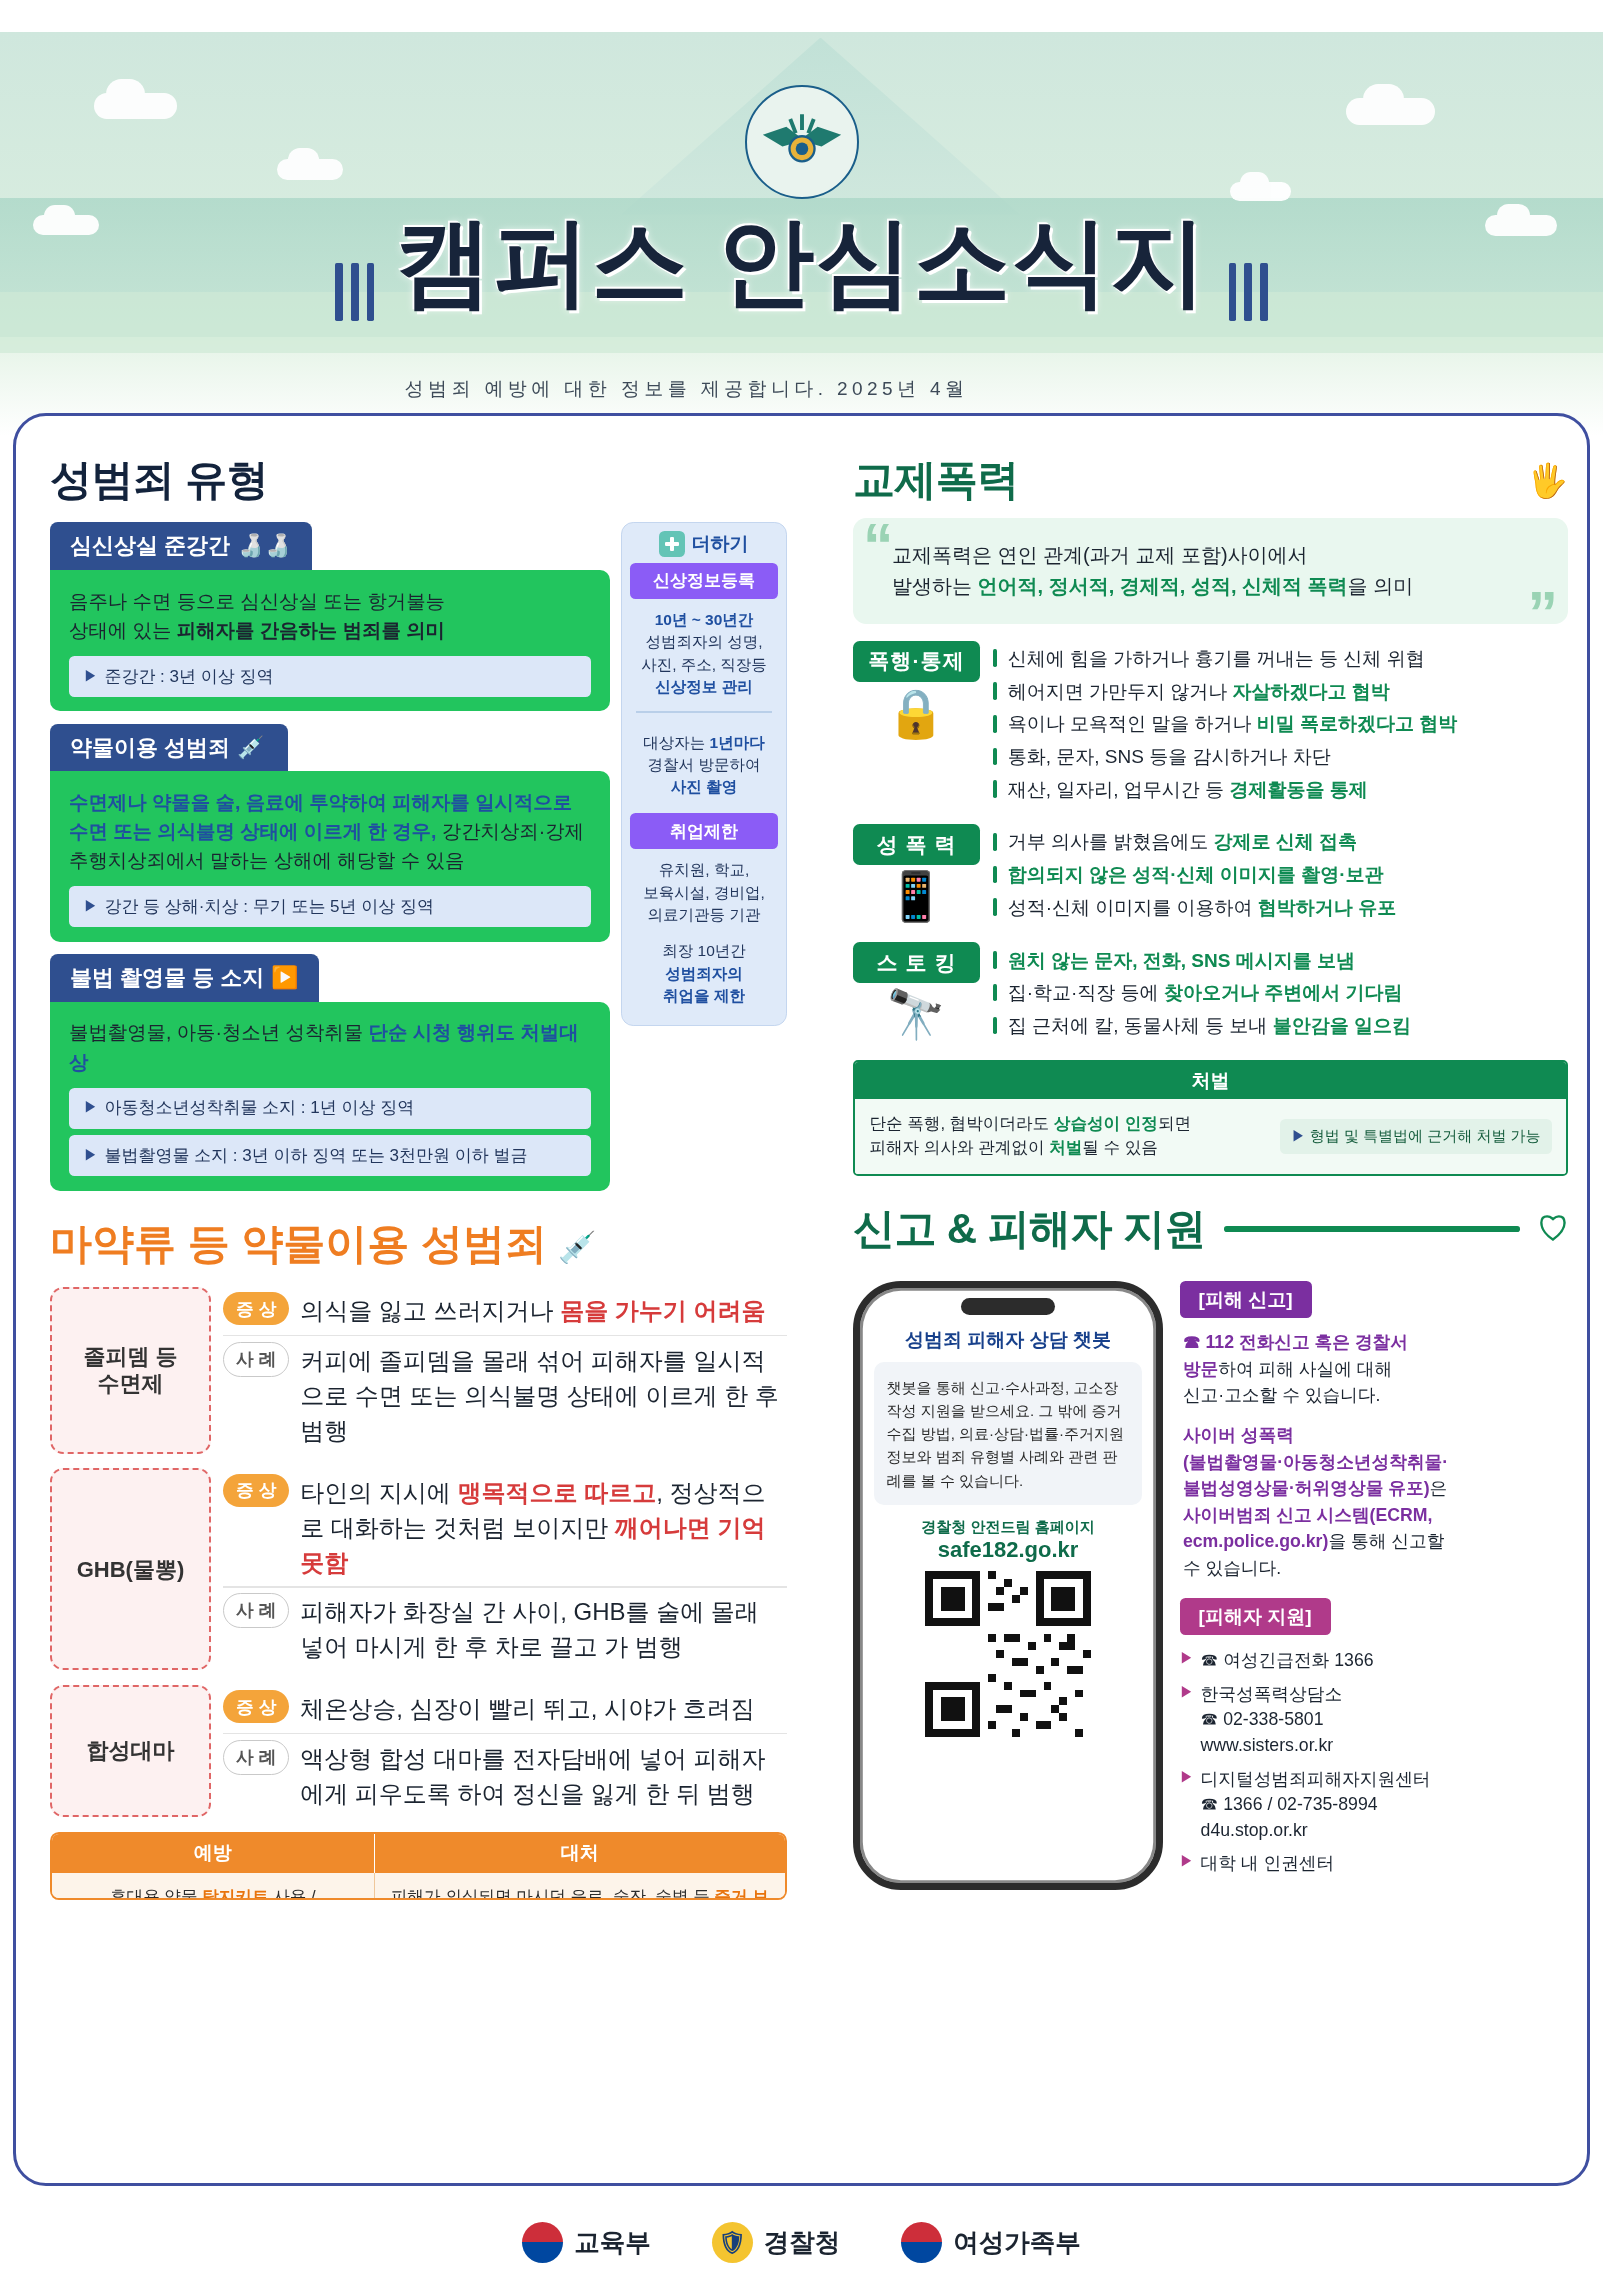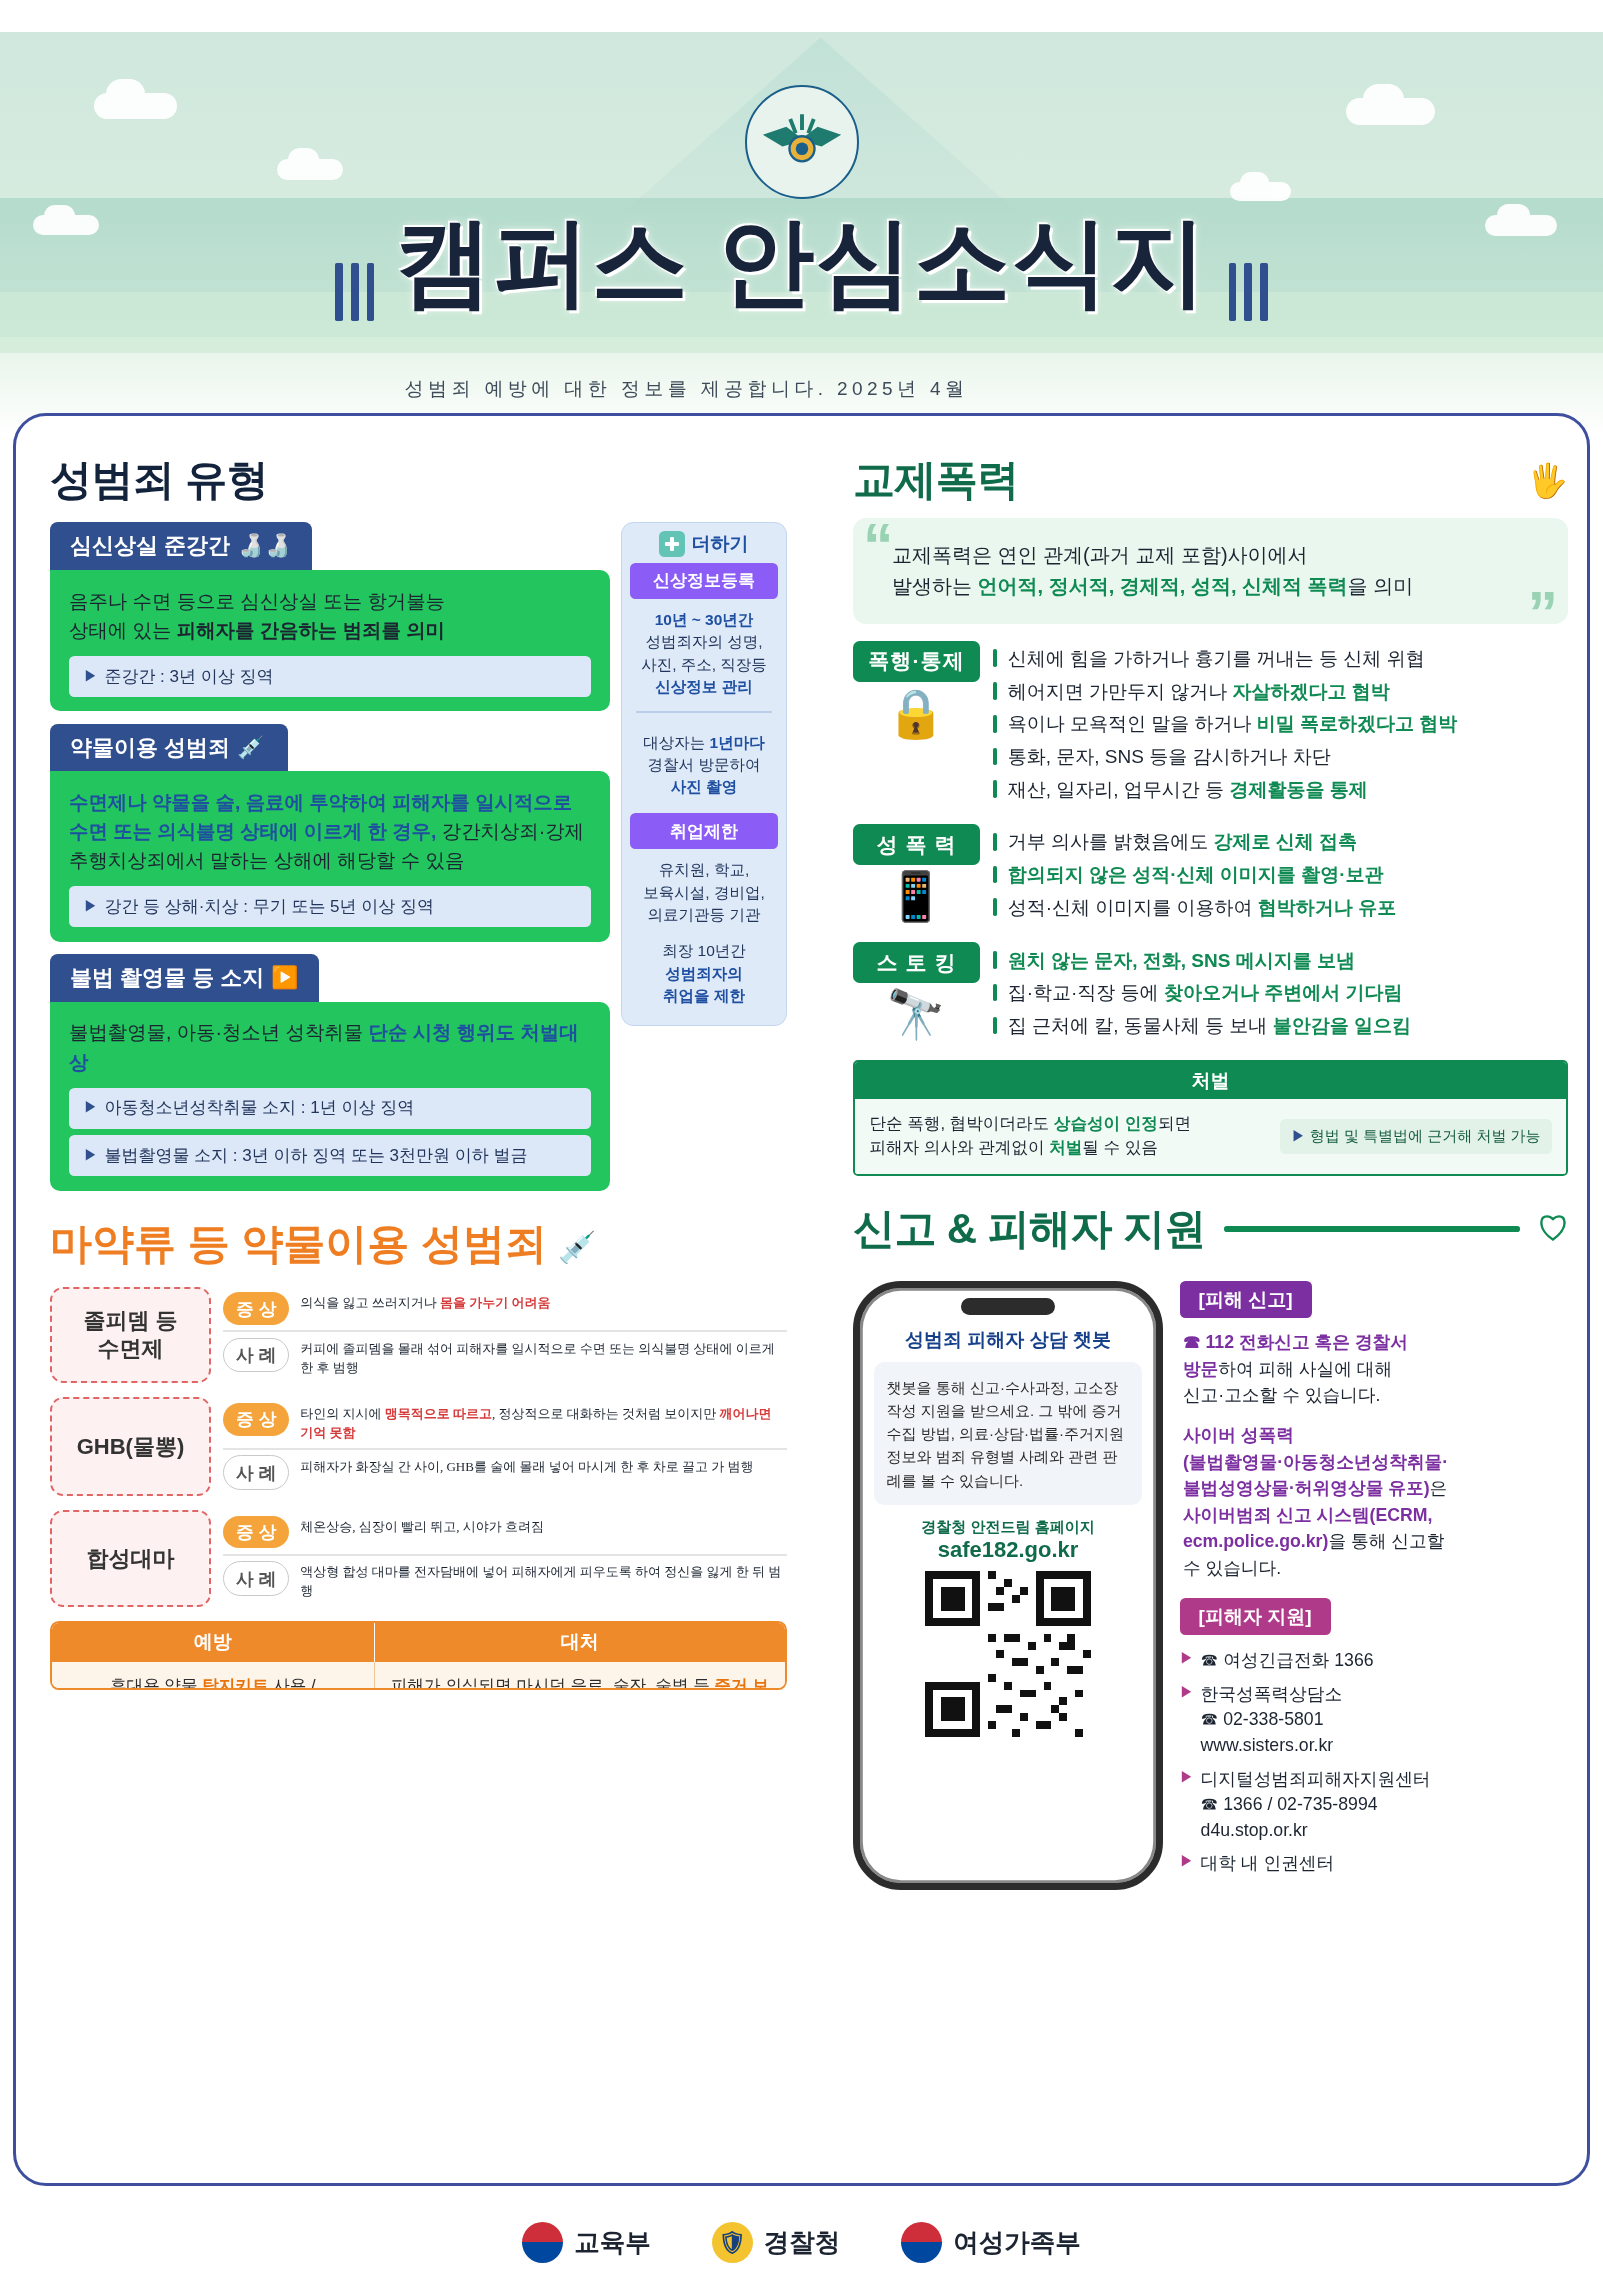--- a/index.html
+++ b/index.html
@@ -154,21 +154,21 @@
     line-height:1.25; padding:5.5px;
   }
   .drug-lines { flex:1; }
   .drug-line { display:flex; align-items:flex-start; gap:11px; padding:5.5px 0; }
   .tag-sym, .tag-case {
     flex:0 0 auto; width:66px; text-align:center; font-size:17.7px; font-weight:bold;
     padding:4.4px 0; border-radius:554px;
   }
   .tag-sym { background:#f4a43a; color:#fff; }
   .tag-case { background:#fff; color:#555; border:1.7px solid #c9c9c9; }
-  .drug-txt { font-size:13px; line-height:1.45; padding-top:2.2px;font-family:Liberation Serif, serif; }
+  .drug-txt { font-size:24px; line-height:1.45; padding-top:2.2px; }
   .drug-txt .r { color:#d63b3b; font-weight:bold; }
   .drug-sep { height:1.7px; background:#e4e4e4; }
 
   .pc-table { margin-top:11px; border:2.2px solid #ef8a2b; border-radius:8.9px; overflow:hidden; }
   .pc-head { display:flex; }
   .pc-head div {
     background:#ef8a2b; color:#fff; font-size:19px; font-weight:bold;
     text-align:center; padding:6.6px 0;
   }
   .pc-head .h1 { flex:0 0 44%; border-right:1.7px solid #fff; }

